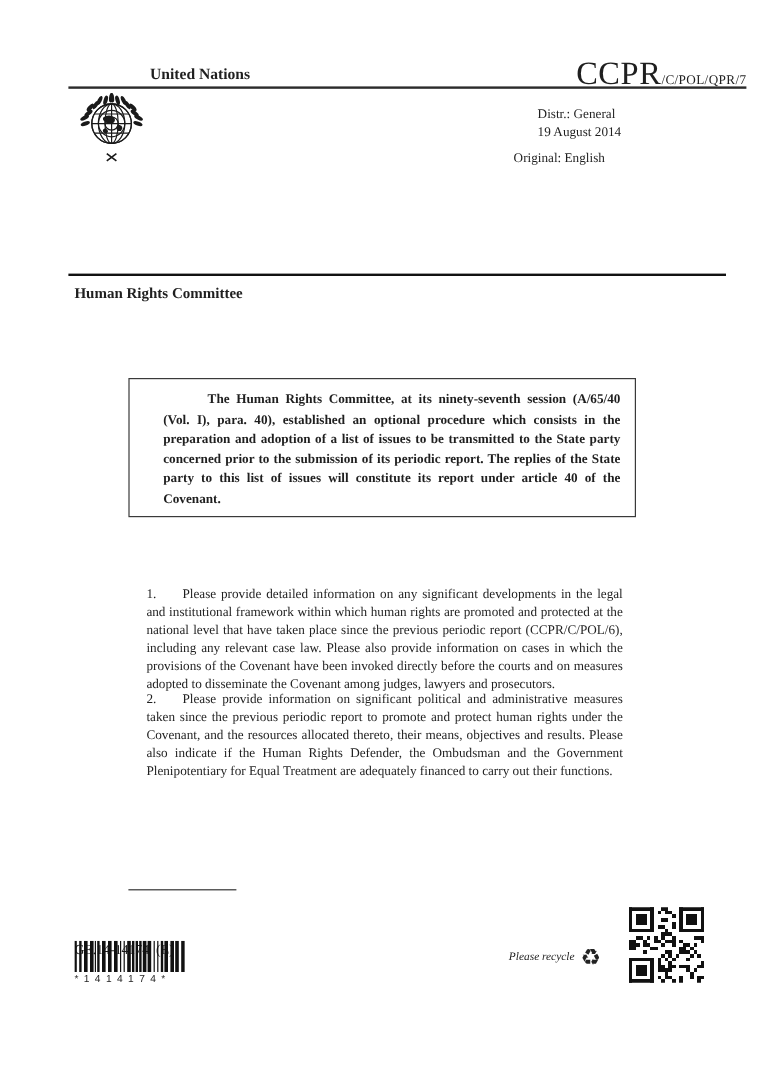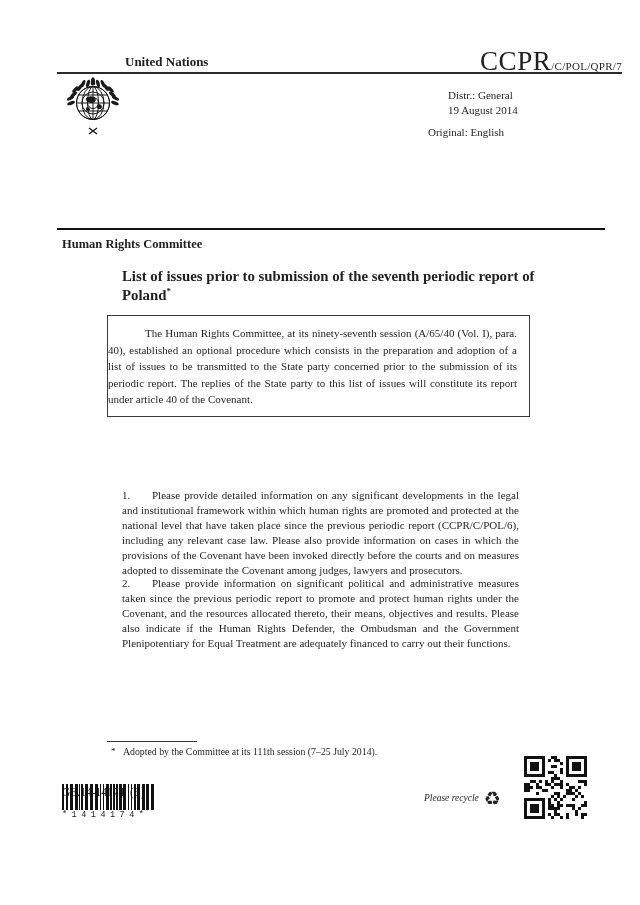--- a/index.html
+++ b/index.html
@@ -19,40 +19,40 @@
   .covenant{left:125px;top:82px;width:222px;font-size:17.5px;font-weight:bold;line-height:1.17;}
   .distr-block{left:448px;top:88px;font-size:11px;line-height:1.4;}
   .distr-orig{left:428px;top:126px;font-size:11px;}
   
   .rule-mid{left:57px;top:228px;width:548px;height:2px;background:#111;}
   .committee{left:62px;top:237px;font-size:12.5px;font-weight:bold;text-align:right;}
   .doc-title{left:122px;top:267px;width:420px;font-size:14.8px;font-weight:bold;line-height:1.28;}
   .doc-title sup{font-size:9px;}
   
   .box-note{
-    left:107px;top:315px;width:423px;height:102px;border:1px solid #3a3a3a;
-    box-sizing:border-box;padding:9px 12px 0 0;
-    font-size:11px;line-height:1.5;text-align:justify;
+    left:107px;top:315px;width:423px;height:116px;border:1px solid #3a3a3a;
+    box-sizing:border-box;padding:9px 12px 0 28px;
+    font-size:11px;line-height:1.5;text-align:justify;font-weight:bold;
   }
   .box-note .inner{text-indent:37px;}
   .section-heading{left:122px;top:430px;width:414px;font-size:12.6px;font-weight:bold;line-height:1.3;}
   .para{width:397px;font-size:11px;line-height:1.36;text-align:justify;margin:0;}
   .para .num{display:inline-block;width:30px;}
   .p1{left:122px;top:488px;}
   .p2{left:122px;top:576px;}
   .p3{left:122px;top:647px;}
   
   .fn-rule{left:107px;top:741px;width:90px;height:1px;background:#333;}
   .footnote{left:107px;top:746px;width:330px;font-size:9.8px;}
   .footnote .marker{display:inline-block;width:12px;text-align:left;padding-left:4px;font-size:9px;vertical-align:top;}
   
   .ge-num{left:62px;top:786px;font-size:11.5px;white-space:pre;}
   .barcode-wrap{left:62px;top:784px;width:92px;}
   .barcode{width:92px;height:26px;display:block;}
-  .barcode-text{font-size:8.5px;letter-spacing:4.5px;margin-top:0px;font-family:Liberation Mono, monospace;}
+  .barcode-text{font-size:8.5px;letter-spacing:4.5px;margin-top:0px;font-family:Liberation Sans, sans-serif;}
   .recycle{left:424px;top:787px;font-size:9.5px;font-style:italic;white-space:nowrap;}
   .recycle-icon{font-family:"DejaVu Sans",sans-serif;font-style:normal;font-size:19px;vertical-align:-4px;margin-left:5px;color:#222;}
   .qr{left:524px;top:756px;width:63px;height:63px;}
 </style>
 </head>
 <body>
 
 <div class="page">
 
   <div class="abs un-name">United Nations</div>
@@ -103,38 +103,32 @@
 
   <div class="abs distr-block">
     <div>Distr.: General</div>
     <div>19 August 2014</div>
   </div>
   <div class="abs distr-orig">Original: English</div>
 
   <div class="abs rule-mid"></div>
   <div class="abs committee">Human Rights Committee</div>
 
-  <div class="abs doc-title">
-    <span>List of issues prior to submission of the seventh periodic report of Poland</span><sup>*</sup>
-  </div>
 
   <div class="abs box-note">
     <div class="inner">The Human Rights Committee, at its ninety-seventh session (A/65/40 (Vol. I), para. 40), established an optional procedure which consists in the preparation and adoption of a list of issues to be transmitted to the State party concerned prior to the submission of its periodic report. The replies of the State party to this list of issues will constitute its report under article 40 of the Covenant.</div>
   </div>
 
 
   <p class="abs para p1"><span class="num">1.</span><span>Please provide detailed information on any significant developments in the legal and institutional framework within which human rights are promoted and protected at the national level that have taken place since the previous periodic report (CCPR/C/POL/6), including any relevant case law. Please also provide information on cases in which the provisions of the Covenant have been invoked directly before the courts and on measures adopted to disseminate the Covenant among judges, lawyers and prosecutors.</span></p>
 
   <p class="abs para p2"><span class="num">2.</span><span>Please provide information on significant political and administrative measures taken since the previous periodic report to promote and protect human rights under the Covenant, and the resources allocated thereto, their means, objectives and results. Please also indicate if the Human Rights Defender, the Ombudsman and the Government Plenipotentiary for Equal Treatment are adequately financed to carry out their functions.</span></p>
 
 
   <div class="abs fn-rule"></div>
-  <div class="abs footnote">
-    <span class="marker">*</span><span>Adopted by the Committee at its 111th session (7–25 July 2014).</span>
-  </div>
 
   <div class="abs ge-num">GE.14-14174  (E)</div>
 
   <div class="abs barcode-wrap">
     <svg class="barcode" id="barcode-svg" viewBox="0 0 92 26" preserveAspectRatio="none">
         <rect x="0" y="0" width="2" height="26" fill="#111"></rect>
         <rect x="4" y="0" width="2" height="26" fill="#111"></rect>
         <rect x="8" y="0" width="3" height="26" fill="#111"></rect>
         <rect x="13" y="0" width="3" height="26" fill="#111"></rect>
         <rect x="17" y="0" width="1" height="26" fill="#111"></rect>

